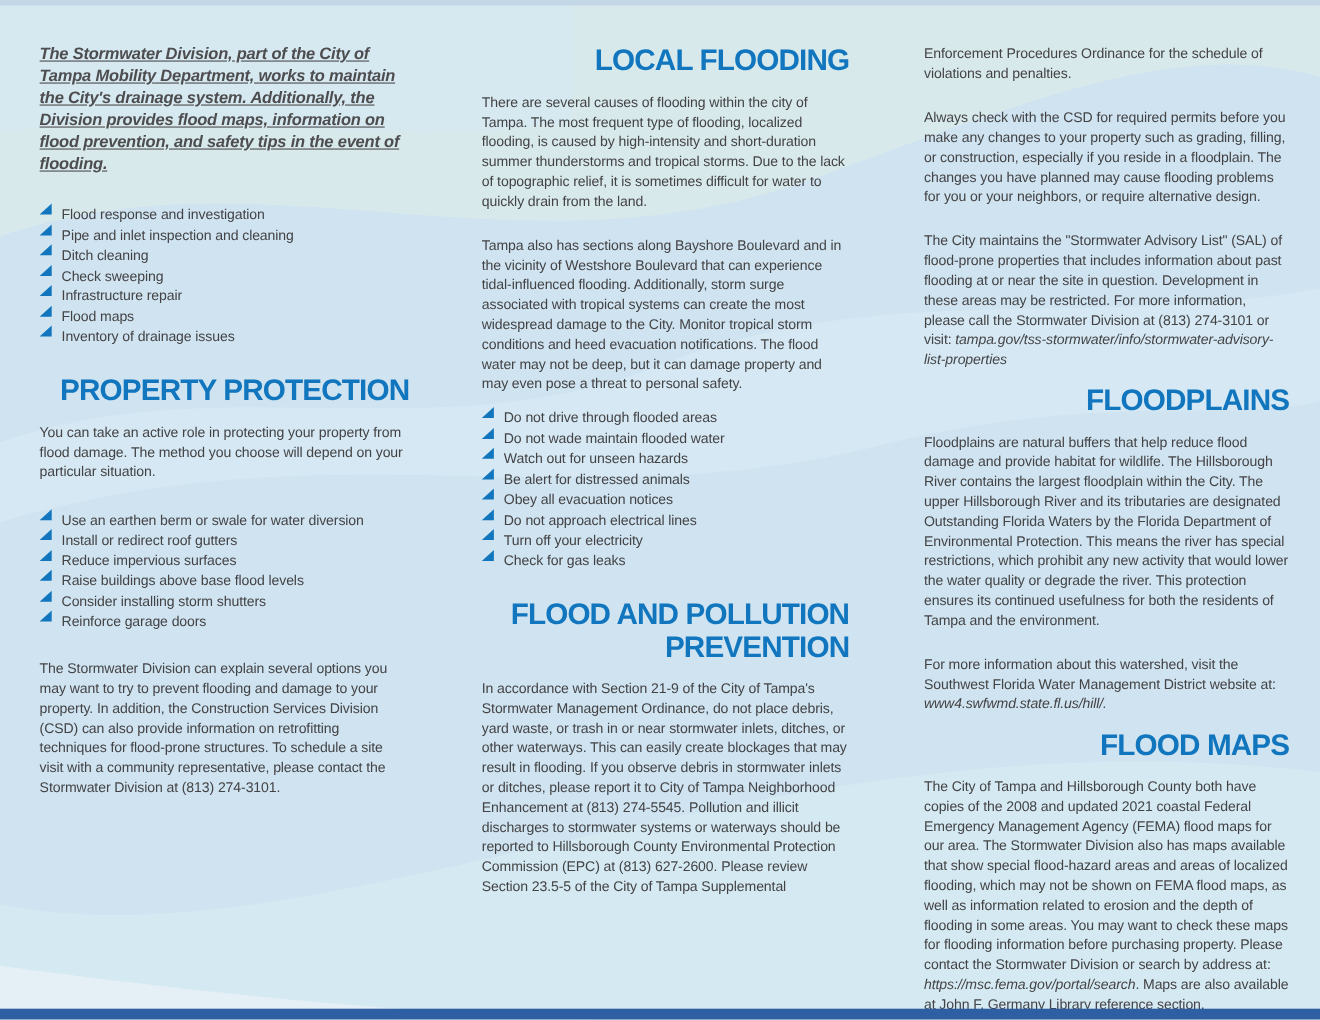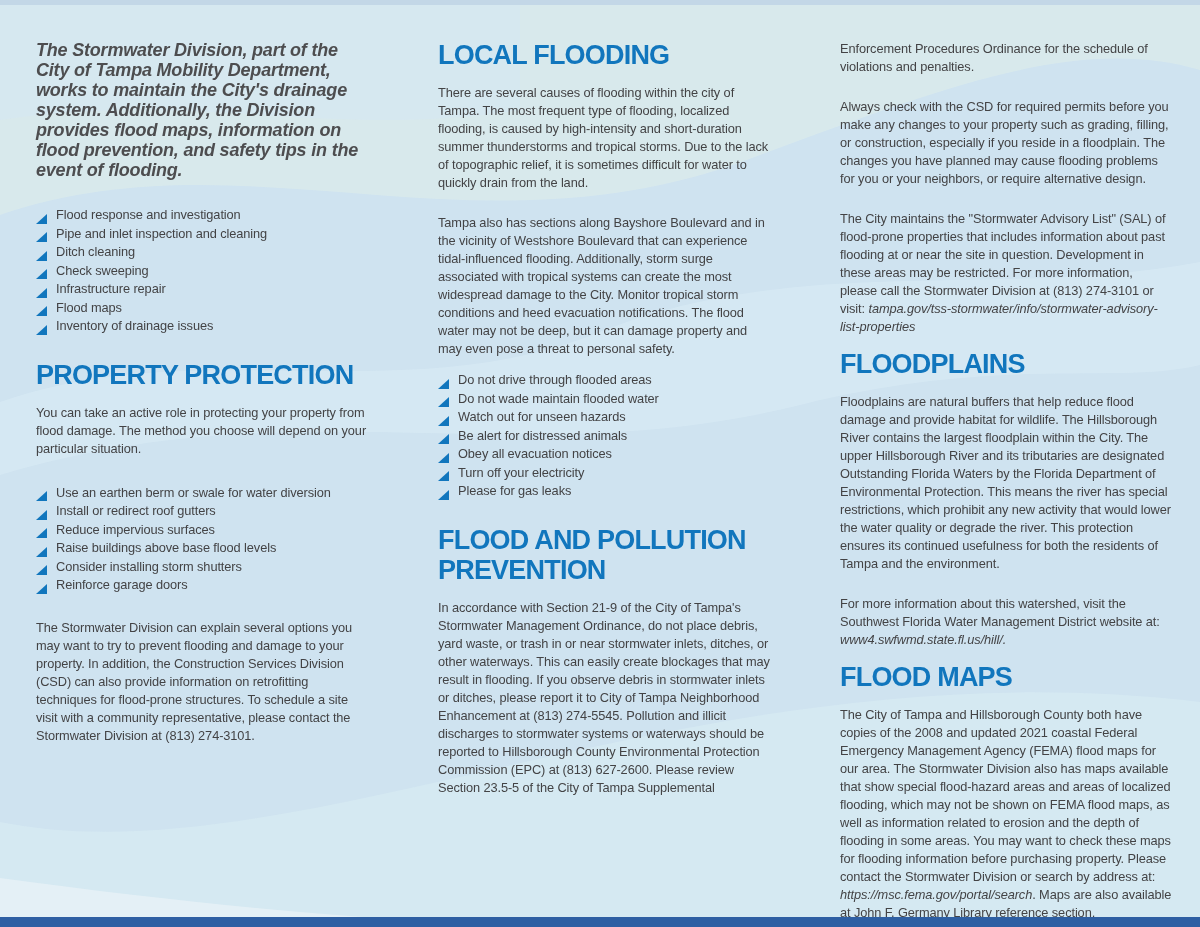--- a/index.html
+++ b/index.html
@@ -27,53 +27,55 @@
     display: flex; height: 100%;
   }
   .panel {
     width: 400px;
     padding: 40px 28px 20px 36px;
   }
   .panel-2 { padding-left: 38px; }
   .panel-3 { padding-left: 40px; }
 
   .intro {
-    font-size: 18px;
+    font-size: 15px;
     line-height: 20px;
     font-weight: bold;
     font-style: italic;
     color: #4d4d4f;
     letter-spacing: -0.2px;
     margin-bottom: 26px;
     max-width: 330px;
+    text-decoration: underline;
   }
   .heading {
     color: #1176bd;
     font-weight: bold;
     font-size: 27px;
     line-height: 30px;
     letter-spacing: -0.8px;
     white-space: pre-line;
     margin-bottom: 14px;
+    text-align: right;
   }
   .body {
     font-size: 12.8px;
     line-height: 18px;
     letter-spacing: -0.1px;
     margin-bottom: 13px;
     max-width: 342px;
   }
   .mt-sec { margin-top: 12px; }
   .bullets {
     list-style: none;
     margin: 4px 0 24px 0;
   }
   .bullets li {
     display: flex;
-    align-items: flex-end;
+    align-items: flex-start;
     font-size: 12.8px;
     line-height: 18.5px;
     letter-spacing: -0.1px;
   }
   .tri {
     flex: 0 0 auto;
     width: 0; height: 0;
     border-left: 11px solid transparent;
     border-bottom: 10px solid #1176bd;
     margin-right: 9px;
@@ -192,25 +194,29 @@
         <li>
             <span class="tri"></span>
             <span>Be alert for distressed animals</span>
           </li>
         <li>
             <span class="tri"></span>
             <span>Obey all evacuation notices</span>
           </li>
         <li>
             <span class="tri"></span>
+            <span>Do not approach electrical lines</span>
+          </li>
+        <li>
+            <span class="tri"></span>
             <span>Turn off your electricity</span>
           </li>
         <li>
             <span class="tri"></span>
-            <span>Please for gas leaks</span>
+            <span>Check for gas leaks</span>
           </li>
       </ul>
 
       <h2 class="heading mt-sec">FLOOD AND POLLUTION
 PREVENTION</h2>
       <p class="body">In accordance with Section 21-9 of the City of Tampa's Stormwater Management Ordinance, do not place debris, yard waste, or trash in or near stormwater inlets, ditches, or other waterways. This can easily create blockages that may result in flooding. If you observe debris in stormwater inlets or ditches, please report it to City of Tampa Neighborhood Enhancement at (813) 274-5545. Pollution and illicit discharges to stormwater systems or waterways should be reported to Hillsborough County Environmental Protection Commission (EPC) at (813) 627-2600. Please review Section 23.5-5 of the City of Tampa Supplemental</p>
     </div>
 
     <div class="panel panel-3">
       <p class="body">Enforcement Procedures Ordinance for the schedule of violations and penalties.</p>

